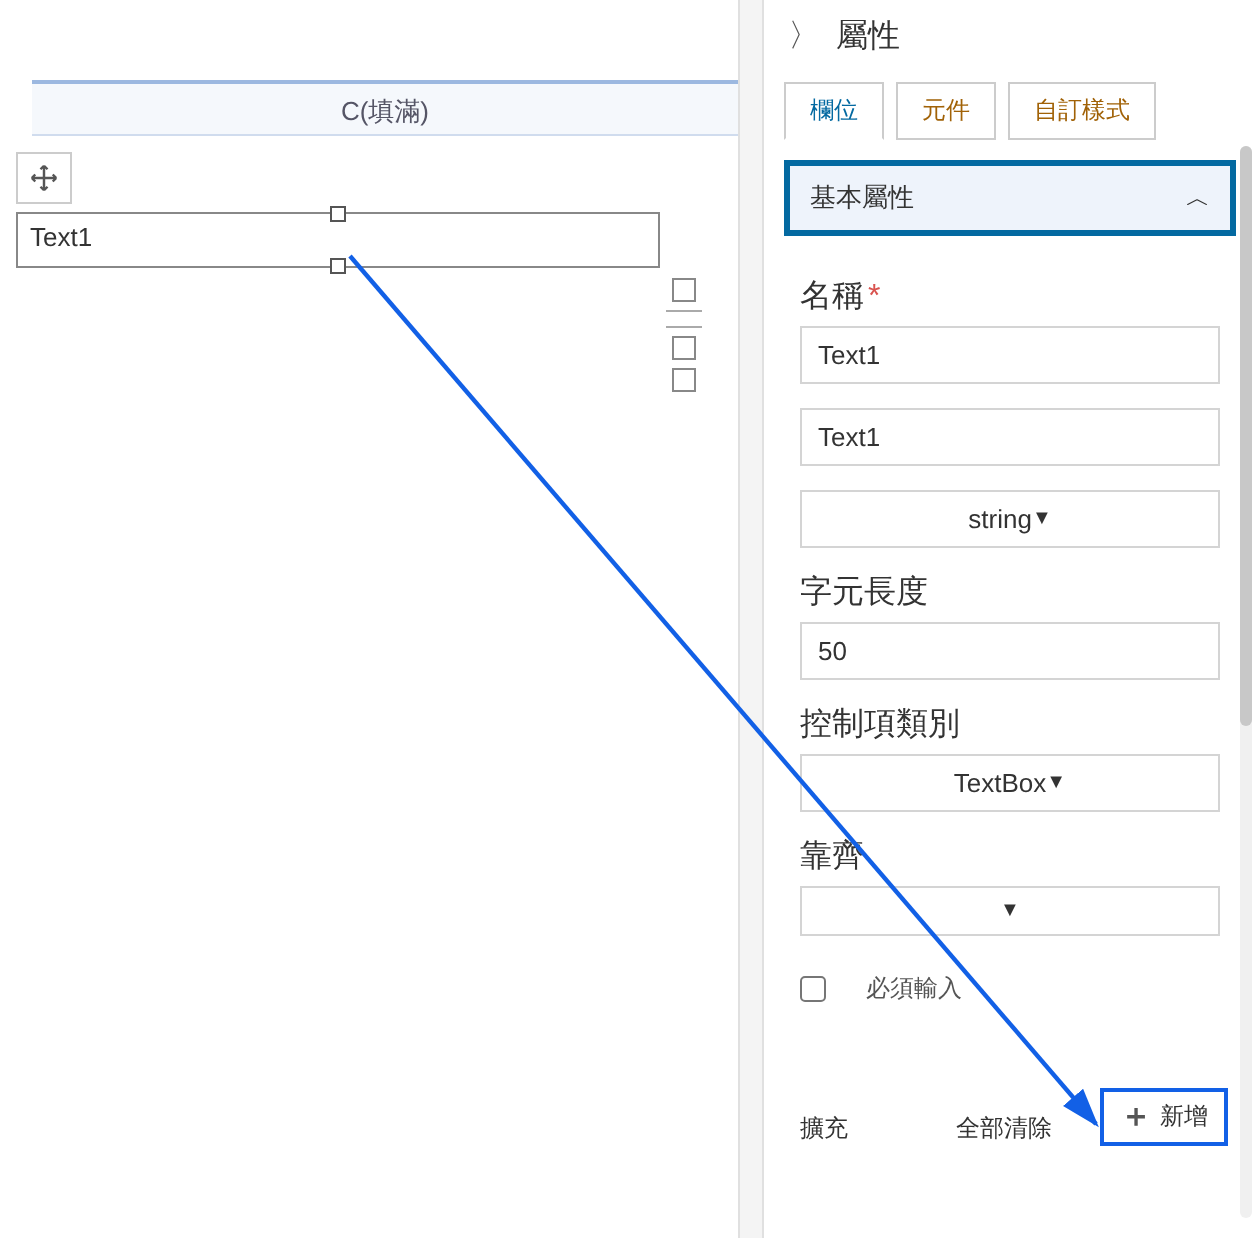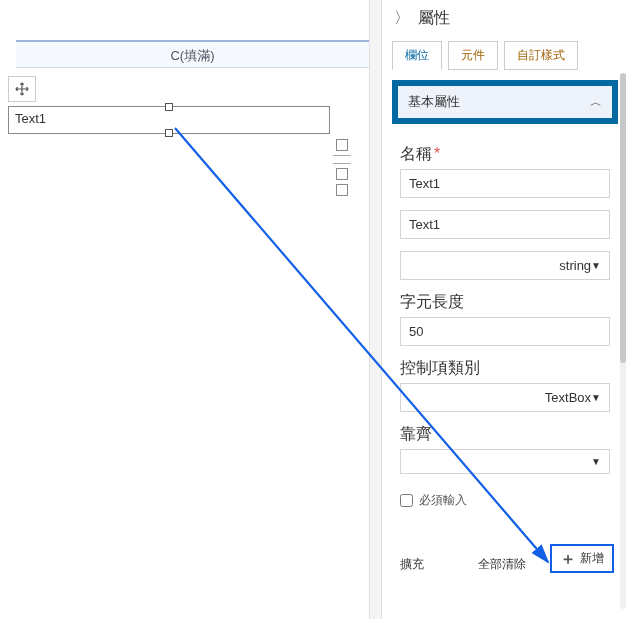--- a/index.html
+++ b/index.html
@@ -19,30 +19,30 @@
   .h-bot { left: 50%; bottom: -4px; margin-left: -4px; }
   .side-rail { position: absolute; right: -22px; top: 28px; width: 18px; }
   .rail-box { width: 12px; height: 12px; border: 1px solid #888; background: #fff; margin: 4px auto; }
   .rail-sep { width: 18px; height: 9px; border-top: 1px solid #aaa; border-bottom: 1px solid #aaa; margin: 2px 0; }
   
   .props-header { display: flex; align-items: center; padding: 8px 12px 12px; font-size: 16px; }
   .props-header .chev { margin-right: 8px; font-size: 16px; color: #555; }
   .tabs { display: flex; gap: 6px; padding: 0 10px; }
   .tab { border: 1px solid #ccc; padding: 5px 12px; background: #fff; cursor: pointer; font-size: 12px; color: #a16207; }
   .tab.active { border-bottom-color: #fff; color: #0369a1; text-align: right; }
-  .section-head { margin: 10px 10px 0; background: #eef3fb; border: 6px solid #0369a1; padding: 7px 10px; display: flex; justify-content: space-between; align-items: center; font-size: 13px; }
+  .section-head { margin: 10px 10px 0; background: #eef3fb; border: 3px solid #0369a1; padding: 7px 10px; display: flex; justify-content: space-between; align-items: center; font-size: 13px; }
   .section-head .caret { font-size: 12px; }
   .section-body { padding: 8px 18px 0; }
   .field { margin-top: 12px; }
   .field-label { font-size: 16px; color: #333; margin-bottom: 4px; }
   .req { color: #d9534f; margin-left: 2px; }
   .field-input { width: 100%; border: 1px solid #d4d4d4; padding: 6px 8px; font-size: 13px; background: #fff; color: #333; }
-  .field-select { width: 100%; border: 1px solid #d4d4d4; padding: 6px 8px; font-size: 13px; background: #fff; display: flex; justify-content: flex-end; align-items: center; cursor: pointer; }
+  .field-select { width: 100%; border: 1px solid #d4d4d4; padding: 6px 8px; font-size: 13px; background: #fff; display: flex; justify-content: center; align-items: center; cursor: pointer; }
   .field-select .dd { font-size: 10px; }
-  .check-row { margin-top: 18px; display: flex; align-items: center; gap: 6px; font-size: 12px; color: #555; }
+  .check-row { margin-top: 18px; display: flex; align-items: center; gap: 20px; font-size: 12px; color: #555; }
   .check-row input { width: 13px; height: 13px; }
   .ext-row { position: absolute; left: 18px; right: 14px; bottom: 46px; display: flex; align-items: flex-end; font-size: 12px; color: #333; }
   .ext-row .spacer { flex: 1; }
   .ext-clear { margin-right: 24px; cursor: pointer; }
   .ext-add { display: flex; align-items: center; gap: 4px; border: 2px solid #1260e6; padding: 4px 8px; cursor: pointer; }
   .ext-add .plus { font-size: 16px; line-height: 14px; font-weight: bold; color: #555; }
   .props-scrollbar { position: absolute; right: 2px; top: 73px; bottom: 10px; width: 6px; background: #f0f0f0; border-radius: 3px; }
   .props-thumb { position: absolute; right: 0; top: 0; width: 6px; height: 290px; background: #c8c8c8; border-radius: 3px; }
   
   .arrow-layer { position: absolute; left: 0; top: 0; width: 628px; height: 619px; pointer-events: none; }

